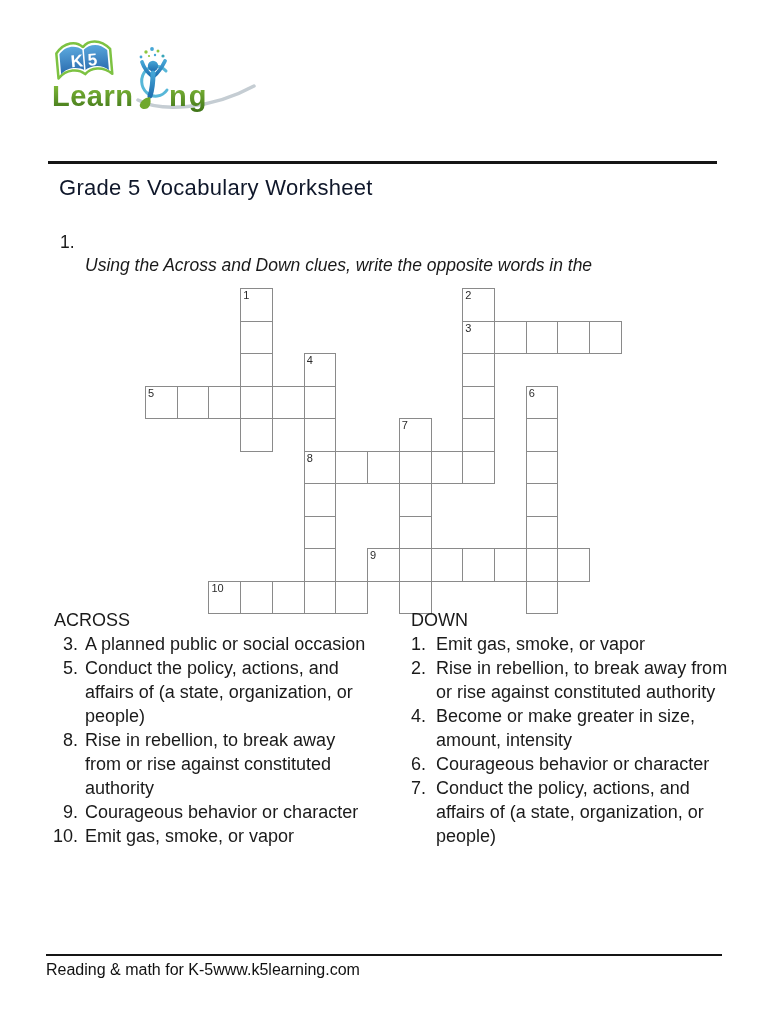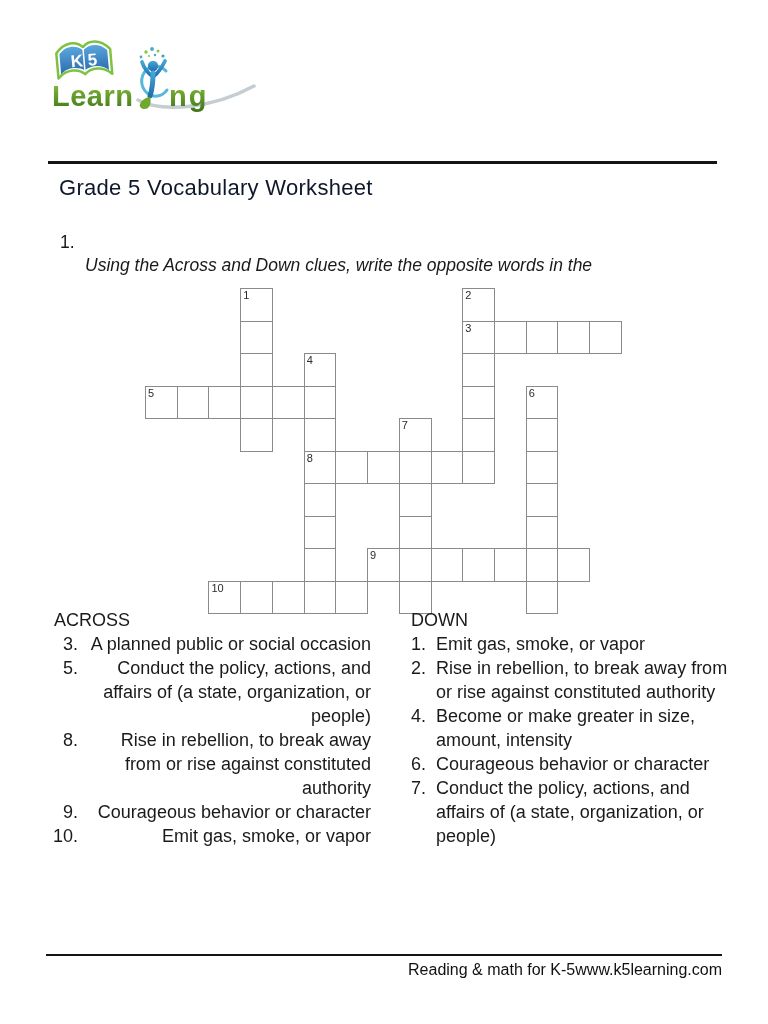--- a/index.html
+++ b/index.html
@@ -35,27 +35,27 @@
   
   .clues-col{position:absolute;top:608px;}
   .clues-across{left:52px;}
   .clues-down{left:389px;margin-left:20px;}
   .clues-header{font-size:18px;line-height:24px;margin:0 0 0 2px;font-weight:normal;}
   .clue{display:flex;font-size:18px;line-height:24px;}
   .cnum{flex:0 0 auto;text-align:right;margin-right:7px;}
   .clues-across .cnum{width:26px;}
   .clues-down .cnum{width:17px;margin-right:10px;}
   .ctext{display:block;}
-  .clues-across .ctext{width:286px;text-align:right;}
+  .clues-across .ctext{width:286px;}
   .clues-down .ctext{width:292px;}
   
   .footer-rule{position:absolute;left:46px;top:954px;width:676px;height:2px;background:#151515;}
   .footer{
     position:absolute;left:46px;top:959px;width:676px;display:flex;
-    justify-content:flex-end;font-size:16px;line-height:22px;color:#111;
+    justify-content:flex-start;font-size:16px;line-height:22px;color:#111;
   }
 </style>
 </head>
 <body>
 
 <div class="sheet">
 
   <div class="logo">
     <svg width="215" height="82" viewBox="0 0 215 82">
       <defs>

